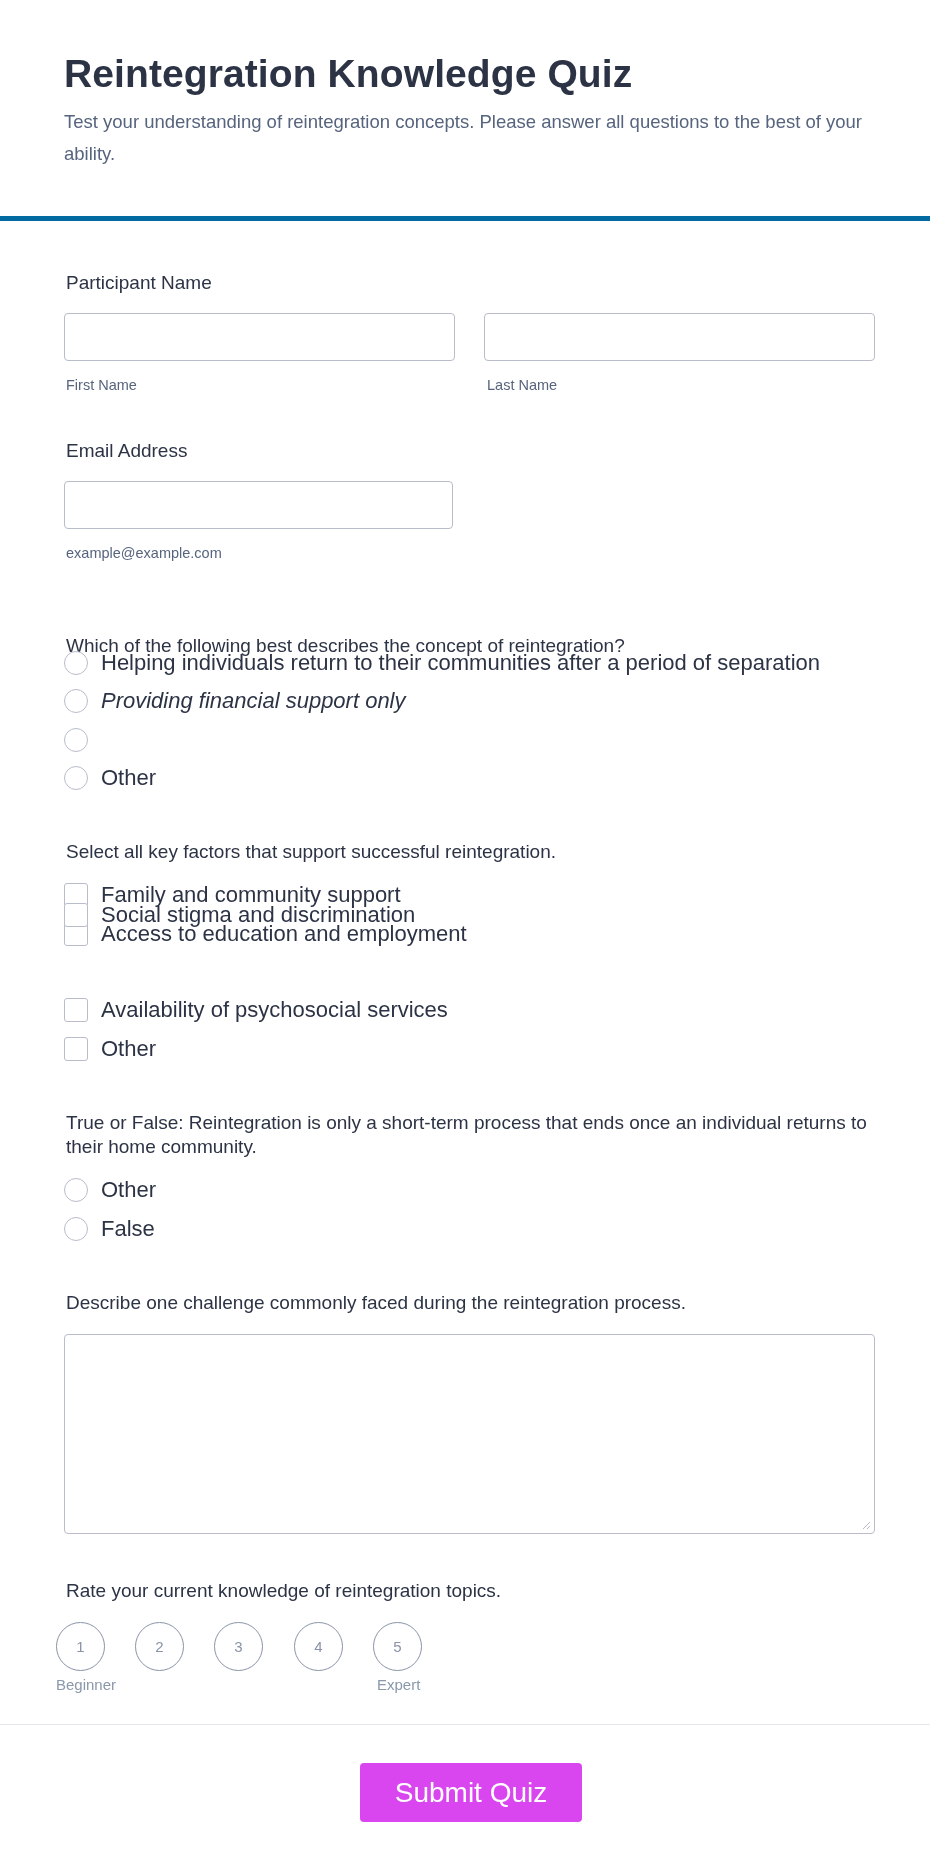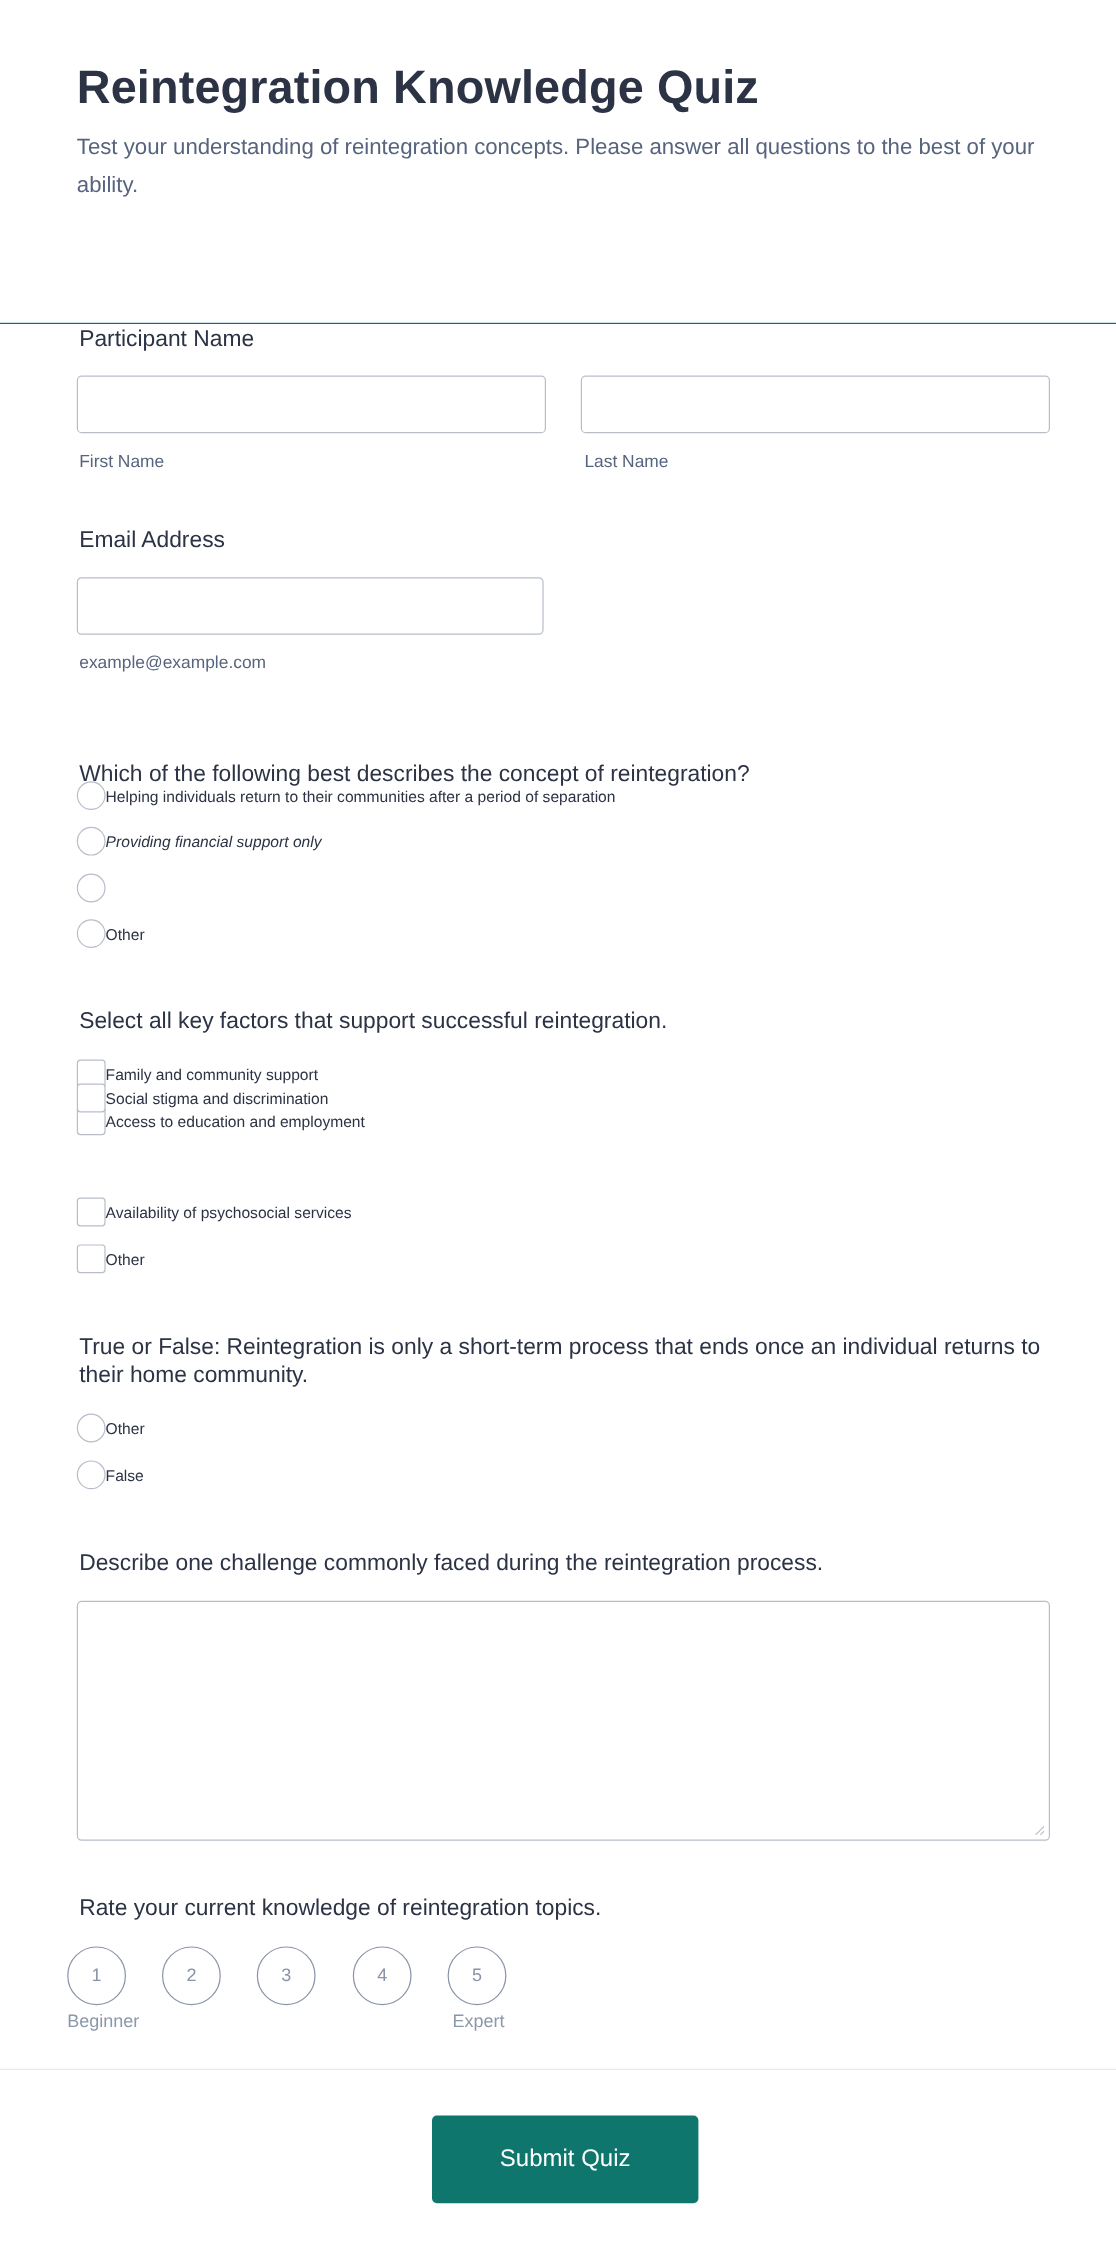--- a/index.html
+++ b/index.html
@@ -1,33 +1,33 @@
 <!DOCTYPE html>
 <html><head>
 <meta charset="utf-8">
 <style>
   * { box-sizing: border-box; margin: 0; padding: 0; }
   html, body { width: 930px; height: 1871px; background: #ffffff; }
   body { font-family: "Liberation Sans", "DejaVu Sans", sans-serif; color: #2c3345; position: relative; overflow: hidden; }
-  .header { position: absolute; left: 0; top: 0; width: 930px; height: 270px; border-bottom: 1px solid #0369a1; }
+  .header { position: absolute; left: 0; top: 0; width: 930px; height: 221px; border-bottom: 5px solid #0369a1; }
   .title { position: absolute; left: 64px; top: 52px; font-size: 39px; font-weight: bold; color: #2c3345; letter-spacing: 0.1px; }
   .subtitle { position: absolute; left: 64px; top: 106px; width: 800px; font-size: 18.5px; line-height: 32px; color: #57647e; }
   .label { position: absolute; left: 66px; font-size: 19px; color: #2c3345; }
   .sublabel { position: absolute; font-size: 14.5px; color: #57647e; }
   .input { position: absolute; height: 48px; border: 1px solid #b8bdc9; border-radius: 4px; background: #fff; }
   .option { position: absolute; left: 64px; height: 26px; display: flex; align-items: center; }
   .radio { width: 24px; height: 24px; border: 1px solid #b8bdc9; border-radius: 50%; background: #fff; flex: none; }
   .check { width: 24px; height: 24px; border: 1px solid #b8bdc9; border-radius: 3px; background: #fff; flex: none; }
-  .opt-text { font-size: 13px; color: #2c3345; white-space: nowrap; }
+  .opt-text { margin-left: 13px; font-size: 22px; color: #2c3345; white-space: nowrap; }
   .textarea { position: absolute; left: 64px; top: 1334px; width: 811px; height: 200px; border: 1px solid #b8bdc9; border-radius: 4px; background: #fff; }
   .resize { position: absolute; right: 3px; bottom: 3px; width: 10px; height: 10px; }
   .scale-btn { position: absolute; top: 1622px; width: 49px; height: 49px; border: 1px solid #8a93a8; border-radius: 50%; display: flex; align-items: center; justify-content: center; font-size: 15px; color: #8a93a8; background: #fff; }
   .scale-cap { position: absolute; top: 1676px; font-size: 15px; color: #8a98aa; }
   .footer-line { position: absolute; left: 0; top: 1724px; width: 930px; height: 1px; background: #e6e8f0; }
-  .submit { position: absolute; left: 360px; top: 1763px; width: 222px; height: 73px; background: #0f766e; border: none; border-radius: 4px; color: #ffffff; font-size: 20px; font-family: "Liberation Sans", "DejaVu Sans", sans-serif; display: flex; align-items: center; justify-content: center; }
+  .submit { position: absolute; left: 360px; top: 1763px; width: 222px; height: 59px; background: #d946ef; border: none; border-radius: 4px; color: #ffffff; font-size: 28px; font-family: "Liberation Sans", "DejaVu Sans", sans-serif; display: flex; align-items: center; justify-content: center; }
 </style>
 </head>
 <body>
 
 <div class="header">
   <h1 class="title">Reintegration Knowledge Quiz</h1>
   <p class="subtitle">Test your understanding of reintegration concepts. Please answer all questions to the best of your ability.</p>
 </div>
 
 <div class="label" style="top:272px;">Participant Name</div>

